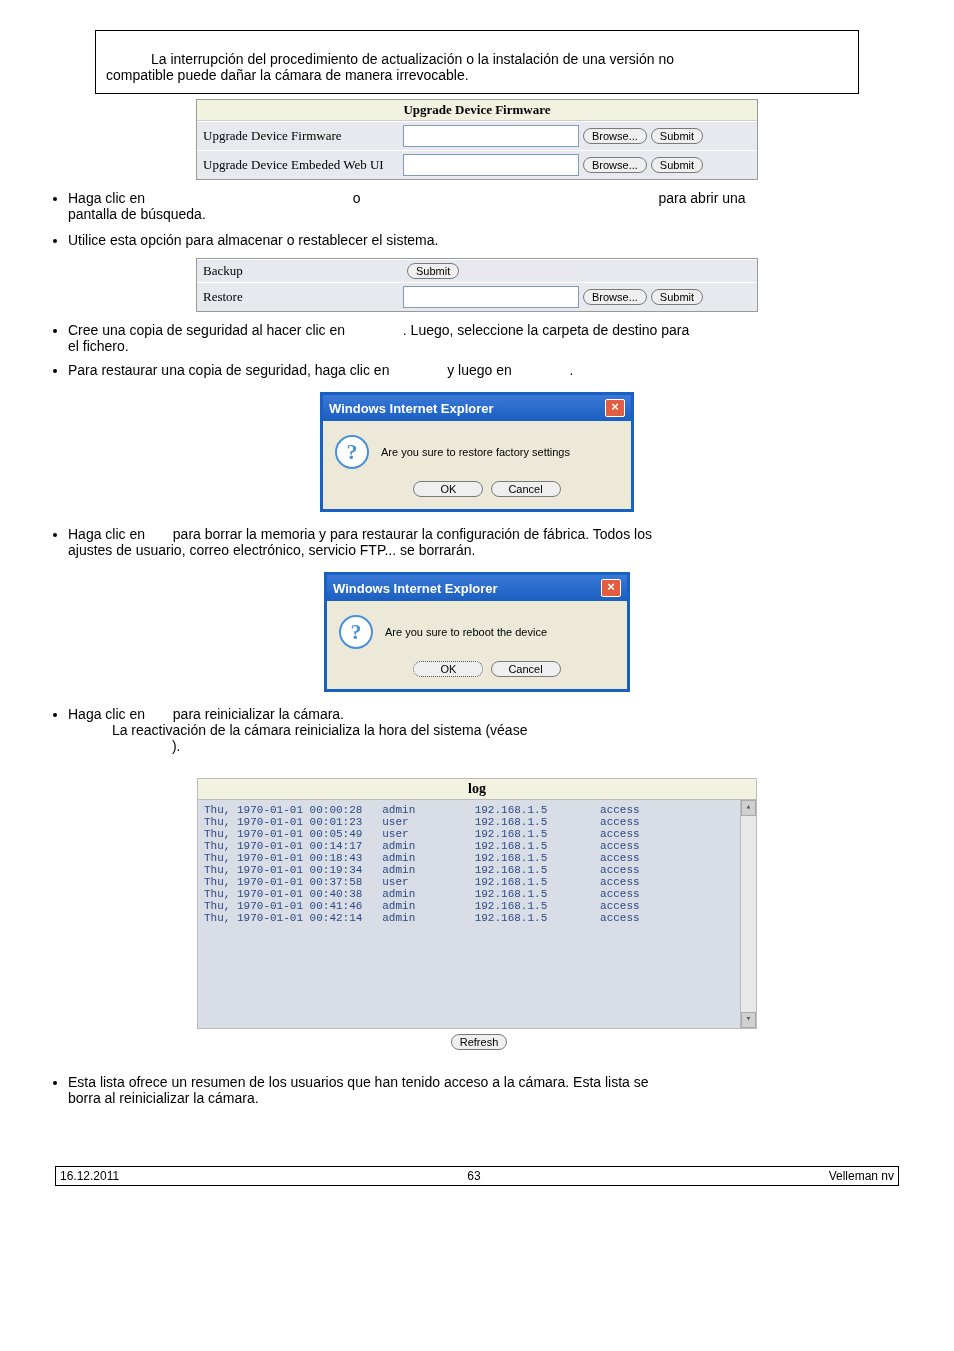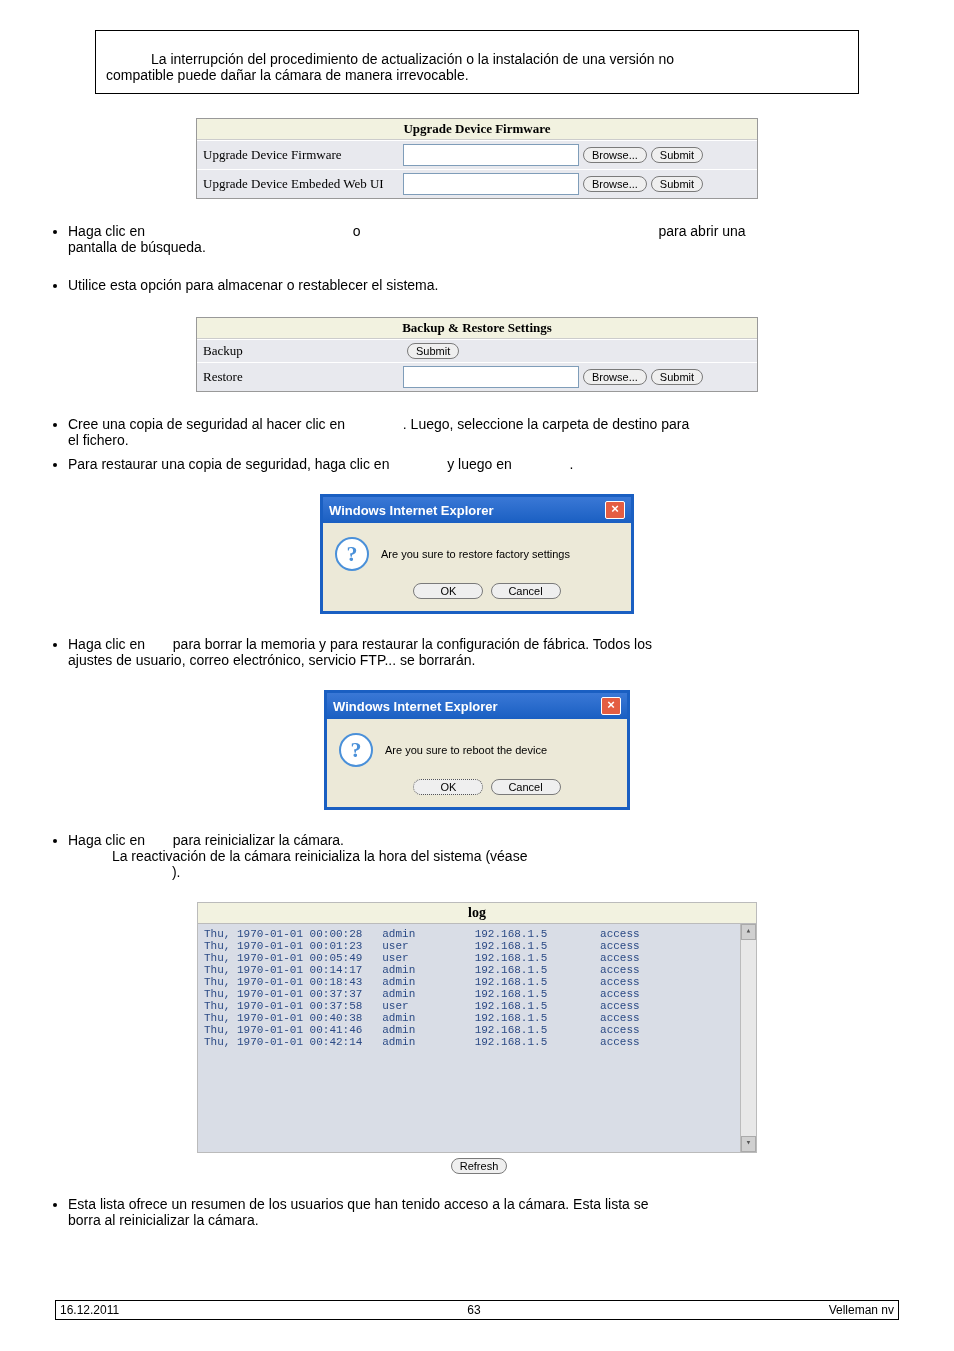--- a/index.html
+++ b/index.html
@@ -18,28 +18,28 @@
     border: 1px solid #000;
     margin: 10px 55px 0 55px;
     padding: 20px 10px 10px 10px;
     font-size: 14px;
   }
   .top-box .indent {
     padding-left: 45px;
   }
   ul {
     list-style: disc;
-    margin: 22px 0;
+    margin: 10px 0;
     padding-left: 28px;
   }
   li {
     margin-bottom: 8px;
   }
   .panel {
-    margin: 24px auto;
+    margin: 5px auto;
     border: 1px solid #999;
     background: #e8e9ee;
     width: 560px;
     font-family: "Times New Roman", serif;
     font-size: 13px;
   }
   .panel-head {
     background: #f2f2e0;
     color: #000;
     text-align: center;
@@ -122,21 +122,21 @@
     font-family: Georgia, serif;
   }
   .dialog-buttons {
     text-align: center;
     padding: 6px 0 12px 16px;
   }
   .dialog-buttons .btn {
     width: 70px;
   }
   .log-panel {
-    margin: 12px auto;
+    margin: 24px auto;
     width: 560px;
   }
   .log-head {
     background: #f2f2e0;
     text-align: center;
     font-weight: bold;
     font-family: "Times New Roman", serif;
     padding: 2px 0;
     border:1px solid #bbb;
     border-bottom:none;
@@ -204,21 +204,20 @@
       <span> para abrir una</span><br>
       <span>pantalla de búsqueda.</span>
     </li>
   </ul>
 
   <ul>
     <li>Utilice esta opción para almacenar o restablecer el sistema.</li>
   </ul>
 
   <div class="panel">
-    <div class="panel-head">Backup &amp; Restore Settings</div>
     <div class="panel-row">
       <div class="label">Backup</div>
       <button class="btn">Submit</button>
     </div>
     <div class="panel-row">
       <div class="label">Restore</div>
       <input type="text" style="">
       <button class="btn">Browse...</button>
       <button class="btn">Submit</button>
     </div>
@@ -297,21 +296,21 @@
 
   <div class="log-panel">
     <div class="log-head">log</div>
     <div class="log-body">
       <div id="log-lines">
           <div class="log-line">Thu, 1970-01-01 00:00:28   admin         192.168.1.5        access</div>
           <div class="log-line">Thu, 1970-01-01 00:01:23   user          192.168.1.5        access</div>
           <div class="log-line">Thu, 1970-01-01 00:05:49   user          192.168.1.5        access</div>
           <div class="log-line">Thu, 1970-01-01 00:14:17   admin         192.168.1.5        access</div>
           <div class="log-line">Thu, 1970-01-01 00:18:43   admin         192.168.1.5        access</div>
-          <div class="log-line">Thu, 1970-01-01 00:37:37   admin         192.168.1.5        access</div>
+          <div class="log-line">Thu, 1970-01-01 00:19:34   admin         192.168.1.5        access</div>
           <div class="log-line">Thu, 1970-01-01 00:37:58   user          192.168.1.5        access</div>
           <div class="log-line">Thu, 1970-01-01 00:40:38   admin         192.168.1.5        access</div>
           <div class="log-line">Thu, 1970-01-01 00:41:46   admin         192.168.1.5        access</div>
           <div class="log-line">Thu, 1970-01-01 00:42:14   admin         192.168.1.5        access</div>
         </div>
       <div class="log-scroll">
         <div class="arr">▴</div>
         <div style="flex:1"></div>
         <div class="arr" style="position:absolute;bottom:0;left:0;right:0;">▾</div>
       </div>

